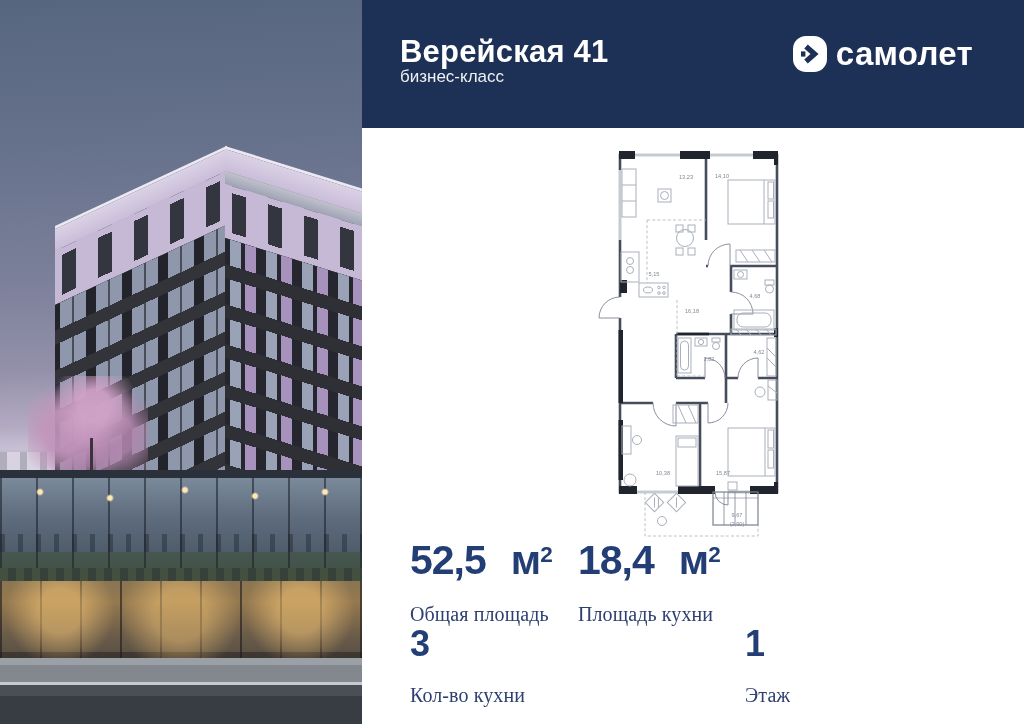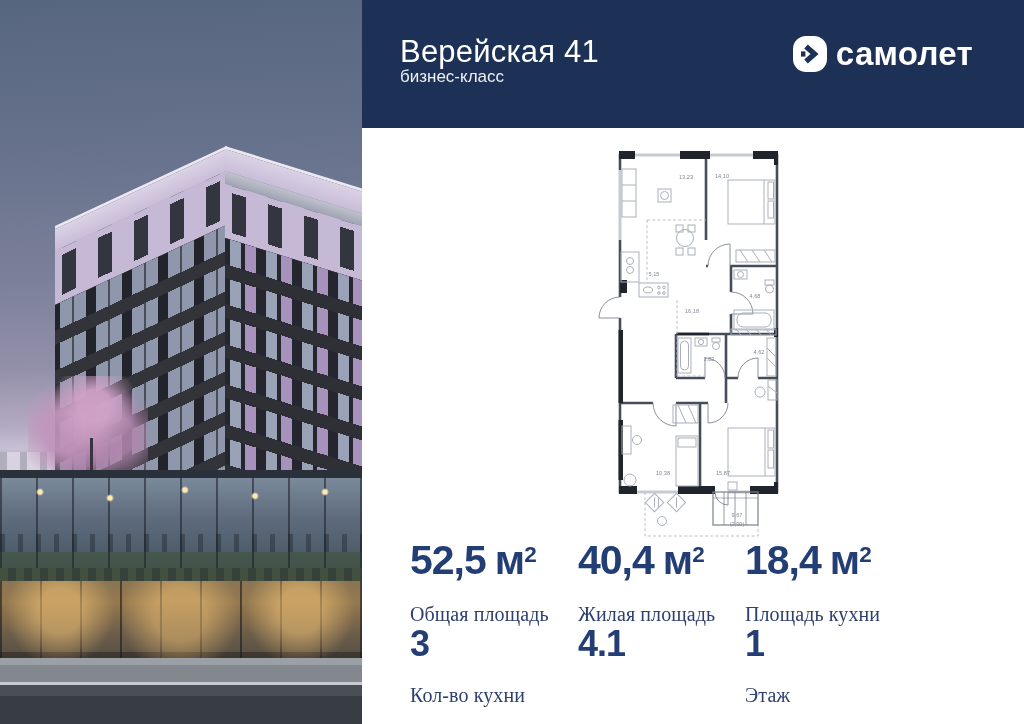--- a/index.html
+++ b/index.html
@@ -58,38 +58,38 @@
       radial-gradient(circle at 300px 30px,rgba(255,204,120,.5) 0 22px,rgba(0,0,0,0) 55px),
       repeating-linear-gradient(90deg,rgba(28,26,28,.6) 0 2px,rgba(0,0,0,0) 2px 40px),
       linear-gradient(0deg,rgba(40,36,34,.55) 0 13px,rgba(0,0,0,0) 13px),
       linear-gradient(180deg,#8a7452 0%,#95794f 25%,#6b5c49 65%,#514a42 100%);}
   #street{position:absolute;left:0;top:658px;width:362px;height:66px;
     background:linear-gradient(180deg,#9ba0a6 0 7px,#83888f 7px 24px,#c6c9cd 24px 27px,#4a4e55 27px 38px,#383c43 38px 100%);}
 
   
   #panel{position:absolute;left:362px;top:0;width:662px;height:724px;background:#ffffff;}
   #header{position:absolute;left:362px;top:0;width:662px;height:128px;background:#1d3156;}
-  #project-title{position:absolute;left:38px;top:34px;font-size:31px;font-weight:normal;color:#ffffff;letter-spacing:.2px;}
+  #project-title{position:absolute;left:38px;top:34px;font-size:31px;font-weight:bold;color:#ffffff;letter-spacing:.2px;}
   #project-class{position:absolute;left:38px;top:67px;font-size:17px;color:rgba(255,255,255,.93);}
   #brand{position:absolute;right:51px;top:36px;display:flex;align-items:center;gap:9px;padding-left:24px;}
   #brand-mark{width:34px;height:36px;background:#ffffff;border-radius:13px;position:relative;}
   #brand-mark svg{position:absolute;left:0;top:0;}
   #brand-name{font-size:33px;font-weight:bold;color:#ffffff;letter-spacing:.3px;line-height:36px;}
 
   
   #plan{position:absolute;left:590px;top:150px;width:190px;height:392px;}
   #plan text{font-size:5.6px;fill:#82889466;fill:#828894;}
 
   
   .stats-row{position:absolute;left:410px;display:grid;grid-template-columns:168px 167px 250px;}
   #stats-areas{top:540px;}
   #stats-info{top:626px;}
   .stat-value{font-size:41px;font-weight:bold;color:#223e74;letter-spacing:-1px;line-height:1;}
   #stats-info .stat-value{font-size:36px;}
-  .stat-unit{margin-left:9px;}
+  .stat-unit{margin-left:25px;}
   .stat-value sup{font-size:55%;vertical-align:baseline;position:relative;top:-0.55em;letter-spacing:0;}
   .stat-label{margin-top:22px;font-size:20px;color:#2e4070;letter-spacing:.1px;font-family:Liberation Serif, serif;}
 </style>
 </head>
 <body>
 
 <div id="card">
 
   <div id="photo">
     <div class="low-building"></div>
@@ -274,36 +274,31 @@
       <text x="117" y="373.5">(2,90)</text>
     </g>
   </svg>
 
   <div class="stats-row" id="stats-areas">
     <div class="stat">
       <div class="stat-value"><span>52,5</span><span class="stat-unit"><span>м</span><sup>2</sup></span></div>
       <div class="stat-label">Общая площадь</div>
     </div>
     <div class="stat">
-      <div class="stat-value"><span>40,4</span><span class="stat-unit"><span>м</span><sup>2</sup></span></div>
-      <div class="stat-label">Жилая площадь</div>
-    </div>
-    <div class="stat">
       <div class="stat-value"><span>18,4</span><span class="stat-unit"><span>м</span><sup>2</sup></span></div>
       <div class="stat-label">Площадь кухни</div>
     </div>
   </div>
 
   <div class="stats-row" id="stats-info">
     <div class="stat">
       <div class="stat-value">3</div>
       <div class="stat-label">Кол-во кухни</div>
     </div>
     <div class="stat">
-      <div class="stat-value">4.1</div>
     </div>
     <div class="stat">
       <div class="stat-value">1</div>
       <div class="stat-label">Этаж</div>
     </div>
   </div>
 
 </div>
 
 </body></html>

